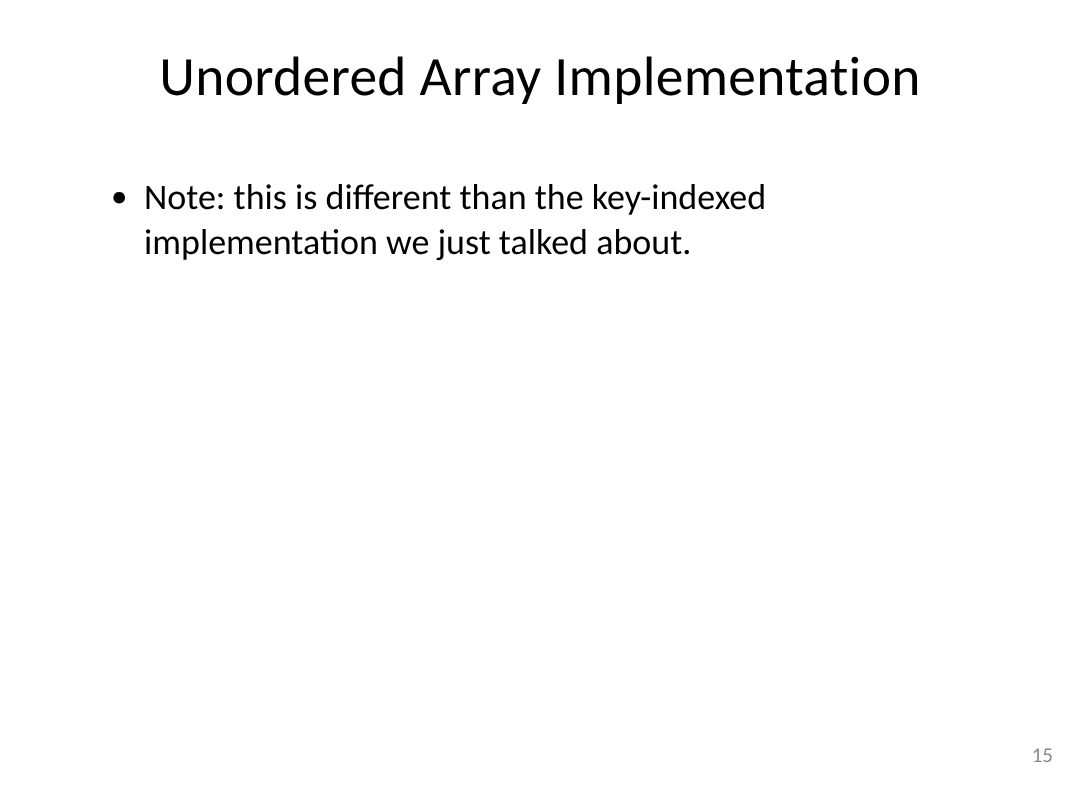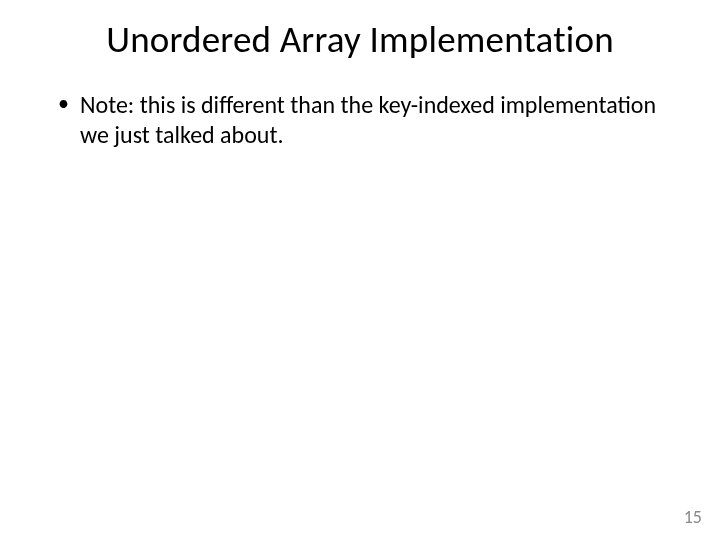--- a/index.html
+++ b/index.html
@@ -16,29 +16,29 @@
   .slide {
     width: 720px;
     height: 540px;
     position: relative;
     box-sizing: border-box;
   }
   .title {
     font-size: 37px;
     font-weight: 400;
     text-align: center;
-    padding-top: 17px;
+    padding-top: 28px;
     letter-spacing: 0.2px;
   }
   .body {
     padding: 28px 54px 0 54px;
   }
   ul.level1 {
     list-style: none;
-    margin: 0;
+    margin: 16px;
     padding: 0;
   }
   ul.level1 > li {
     font-size: 24px;
     line-height: 1.25;
     margin-bottom: 4px;
     padding-left: 26px;
     position: relative;
   }
   ul.level1 > li::before {
@@ -61,22 +61,22 @@
   }
   ul.level2 > li::before {
     content: "–";
     position: absolute;
     left: 0;
     top: 0;
   }
   .pagenum {
     position: absolute;
     right: 18px;
-    bottom: 12px;
-    font-size: 18px;
+    bottom: 28px;
+    font-size: 14px;
     color: #8a8a8a;
   }
 </style>
 </head>
 <body>
 
 <div class="slide">
 
   <div class="title">Unordered Array Implementation</div>
 

